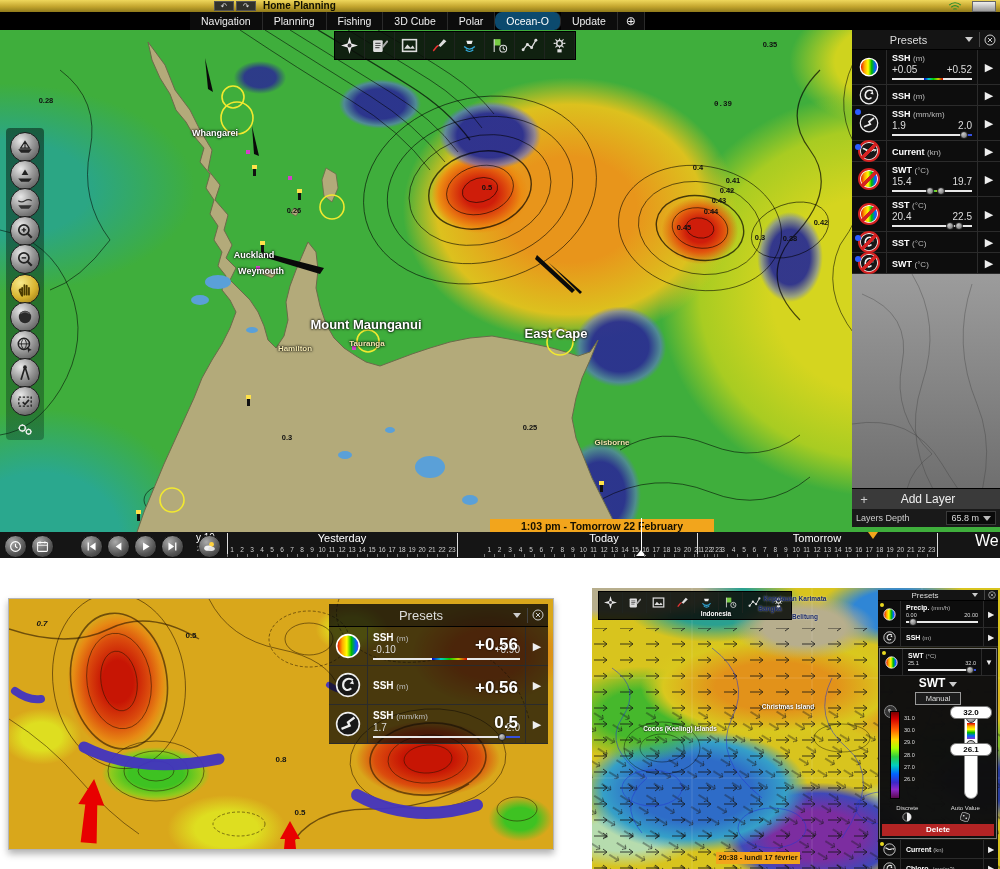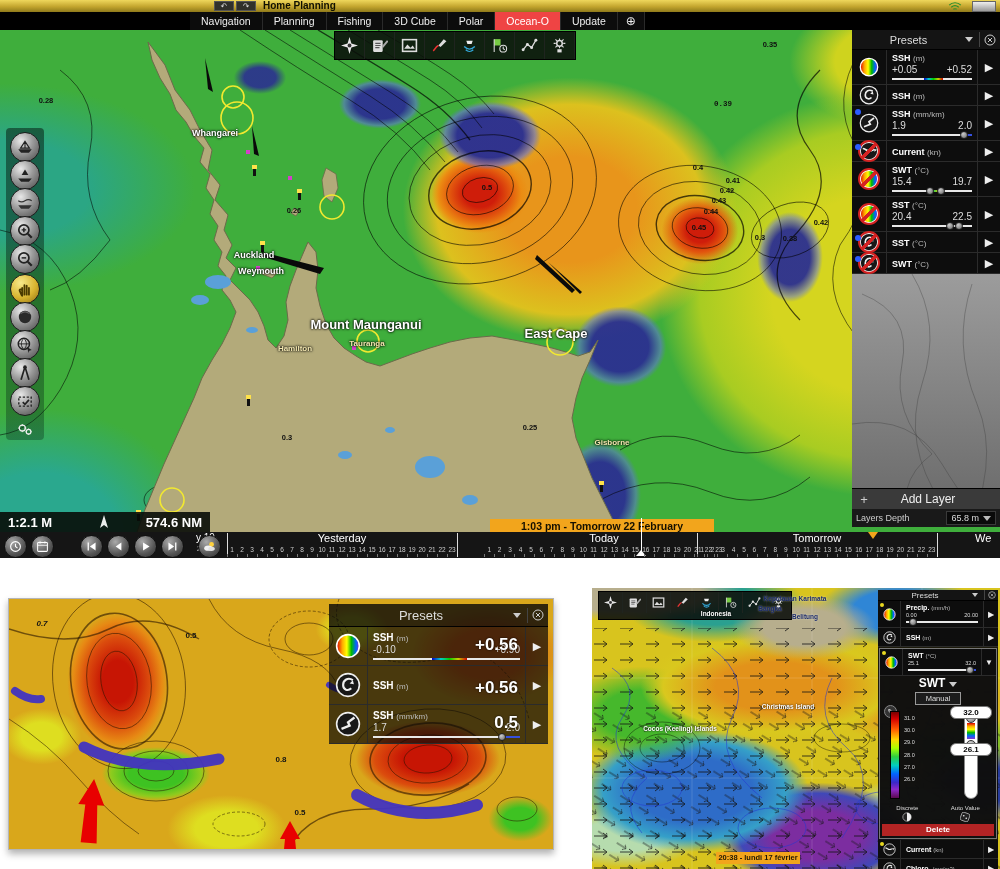--- a/index.html
+++ b/index.html
@@ -6,21 +6,21 @@
   body{position:relative;width:1000px;height:869px;overflow:hidden;}
   
   .main{position:absolute;left:0;top:0;width:1000px;height:558px;overflow:hidden;background:#222;}
   .topstrip{position:absolute;left:0;top:0;width:1000px;height:12px;background:linear-gradient(180deg,#efd75c,#c3a52e 55%,#8f7a1a);}
   .tb-title{position:absolute;left:263px;top:0;font-size:10px;font-weight:bold;color:#101000;line-height:12px;}
   .histbtn{position:absolute;top:1px;width:20px;height:10px;background:#30302a;color:#ddd;font-size:8px;line-height:10px;text-align:center;border:1px solid #555;box-sizing:border-box;}
   .wifi{position:absolute;right:38px;top:1px;width:14px;height:10px;}
   .minibtn{position:absolute;right:4px;top:1px;width:22px;height:9px;background:linear-gradient(#eee,#999);border:1px solid #666;}
   .menubar{position:absolute;left:0;top:12px;width:1000px;height:18px;background:#000;display:flex;align-items:stretch;padding-left:190px;box-sizing:border-box;}
   .tab{color:#eee;font-size:10.5px;line-height:18px;padding:0 11px;border-right:1px solid #2a2a2a;background:#0c0c0c;cursor:default;white-space:nowrap;}
-  .tab.active{background:#ef4444;color:#fff;}
+  .tab.active{background:#0c4a6e;color:#fff;border-radius:7px;}
   .tab.plus{font-size:12px;padding:0 8px;}
   .logoblock{position:absolute;left:0;top:0;width:188px;height:30px;background:linear-gradient(180deg,#3d3d3d,#151515);clip-path:polygon(0 0,170px 0,188px 30px,0 30px);display:flex;align-items:center;}
   .burger{width:15px;height:11px;margin:0 8px 0 22px;display:flex;flex-direction:column;justify-content:space-between;}
   .burger i{display:block;height:2px;background:#eee;}
   .logotext{color:#fff;font-weight:bold;font-size:15px;letter-spacing:1.5px;}
   
   .map{position:absolute;left:0;top:30px;width:1000px;height:528px;overflow:hidden;background-color:#3fae3c;
     background-image:
     radial-gradient(60px 40px at 49% 20%, rgba(43,47,145,.97) 55%, rgba(95,110,220,.6) 75%, transparent 85%),
     radial-gradient(50px 30px at 38% 14%, rgba(43,47,145,.95) 50%, rgba(95,110,220,.55) 72%, transparent 82%),
@@ -90,21 +90,21 @@
   .badge{position:absolute;left:490px;top:519px;width:224px;height:14px;background:#f2a51c;color:#151000;font-weight:bold;font-size:10.5px;text-align:center;line-height:14px;}
   .timeline{position:absolute;left:0;top:532px;width:1000px;height:26px;background:#151515;}
   .tl-sec{position:absolute;top:0;height:26px;}
   .tl-lab{color:#fff;font-size:11px;text-align:center;height:13px;line-height:13px;}
   .tl-hours{display:flex;height:9px;}
   .tl-hours span{flex:1;color:#ccc;font-size:6.5px;text-align:center;line-height:9px;}
   .tl-ticks{height:3px;background:repeating-linear-gradient(90deg,#777 0 1px,transparent 1px 10px);}
   .tl-sep{position:absolute;top:1px;width:1px;height:24px;background:#ddd;}
   .tl-prev{position:absolute;left:196px;top:0;color:#fff;font-size:10px;}
   .tl-prevh{position:absolute;left:197px;top:13px;color:#ccc;font-size:6.5px;}
-  .tl-next{position:absolute;left:975px;top:0;color:#fff;font-size:11px;}
+  .tl-next{position:absolute;left:975px;top:0;color:#fff;font-size:16px;}
   .ph-white{position:absolute;left:641px;top:-14px;width:1px;height:38px;background:#fff;}
   .ph-white i{position:absolute;left:-5px;bottom:0;width:0;height:0;border-left:5px solid transparent;border-right:5px solid transparent;border-bottom:6px solid #fff;}
   .ph-orange{position:absolute;left:868px;top:0;width:0;height:0;border-left:5px solid transparent;border-right:5px solid transparent;border-top:7px solid #f2a51c;}
   .transport{position:absolute;left:4px;top:534px;height:24px;display:flex;gap:4px;align-items:center;}
   .tbtn{width:23px;height:23px;border-radius:50%;background:radial-gradient(circle at 35% 28%,#aaa,#555 60%,#2e2e2e);border:1px solid #111;box-sizing:border-box;display:flex;align-items:center;justify-content:center;}
   .tbtn svg{width:13px;height:13px;}
   .tgap{width:18px;}
   
   .inset-left{position:absolute;left:8px;top:598px;width:544px;height:250px;border:1px solid #b5b5b5;box-shadow:0 4px 7px rgba(0,0,0,.3);overflow:hidden;background-color:#d9a71b;
    background-image:
@@ -328,21 +328,21 @@
         <span class="cl" style="left: 770px; top: 14px;">0.35</span>
         <span class="cl" style="left: 46px; top: 70px;">0.28</span>
         <span class="cl" style="left: 282px; top: 180px; padding-left: 24px;">0.26</span>
         <span class="cl" style="left: 487px; top: 157px;">0.5</span>
         <span class="cl" style="left: 723px; top: 74px; font-family: Liberation Mono, monospace;">0.39</span>
         <span class="cl" style="left: 698px; top: 137px;">0.4</span>
         <span class="cl" style="left: 733px; top: 150px;">0.41</span>
         <span class="cl" style="left: 727px; top: 160px;">0.42</span>
         <span class="cl" style="left: 719px; top: 170px;">0.43</span>
         <span class="cl" style="left: 711px; top: 181px;">0.44</span>
-        <span class="cl" style="left: 699px; top: 197px;">0.45</span>
+        <span class="cl" style="left: 684px; top: 197px;">0.45</span>
         <span class="cl" style="left: 287px; top: 407px;">0.3</span>
         <span class="cl" style="left: 530px; top: 397px;">0.25</span>
         <span class="cl" style="left: 821px; top: 192px;">0.42</span>
         <span class="cl" style="left: 790px; top: 208px;">0.38</span>
         <span class="cl" style="left: 760px; top: 207px;">0.3</span>
       </div>
   </div>
 
   <div class="mtb" id="main-map-toolbar">
       <div class="ti">
@@ -680,27 +680,20 @@
     </div>
     <div class="depthrow">
       <span class="dl">Layers Depth</span>
       <span class="depthval">
         <span>65.8 m</span>
         <span class="caret"></span>
       </span>
     </div>
   </div>
 
-  <div class="status">
-    <span class="sc">1:2.1 M</span>
-    <svg class="na" width="12" height="16" viewBox="0 0 12 16">
-      <path d="M6 1l4 13-4-3-4 3z" fill="#fff" opacity=".92"></path>
-    </svg>
-    <span class="rg">574.6 NM</span>
-  </div>
 
   <div class="badge">1:03 pm - Tomorrow 22 February</div>
 
   <div class="timeline" id="timeline">
     <span class="tl-prev">y 19</span>
     <span class="tl-prevh">2 23</span>
     <span class="tl-next">We</span>
     <div class="tl-sep" style="left:227px"></div>
       <div class="tl-sep" style="left:457px"></div>
     <div class="tl-sep" style="left:697px"></div>

